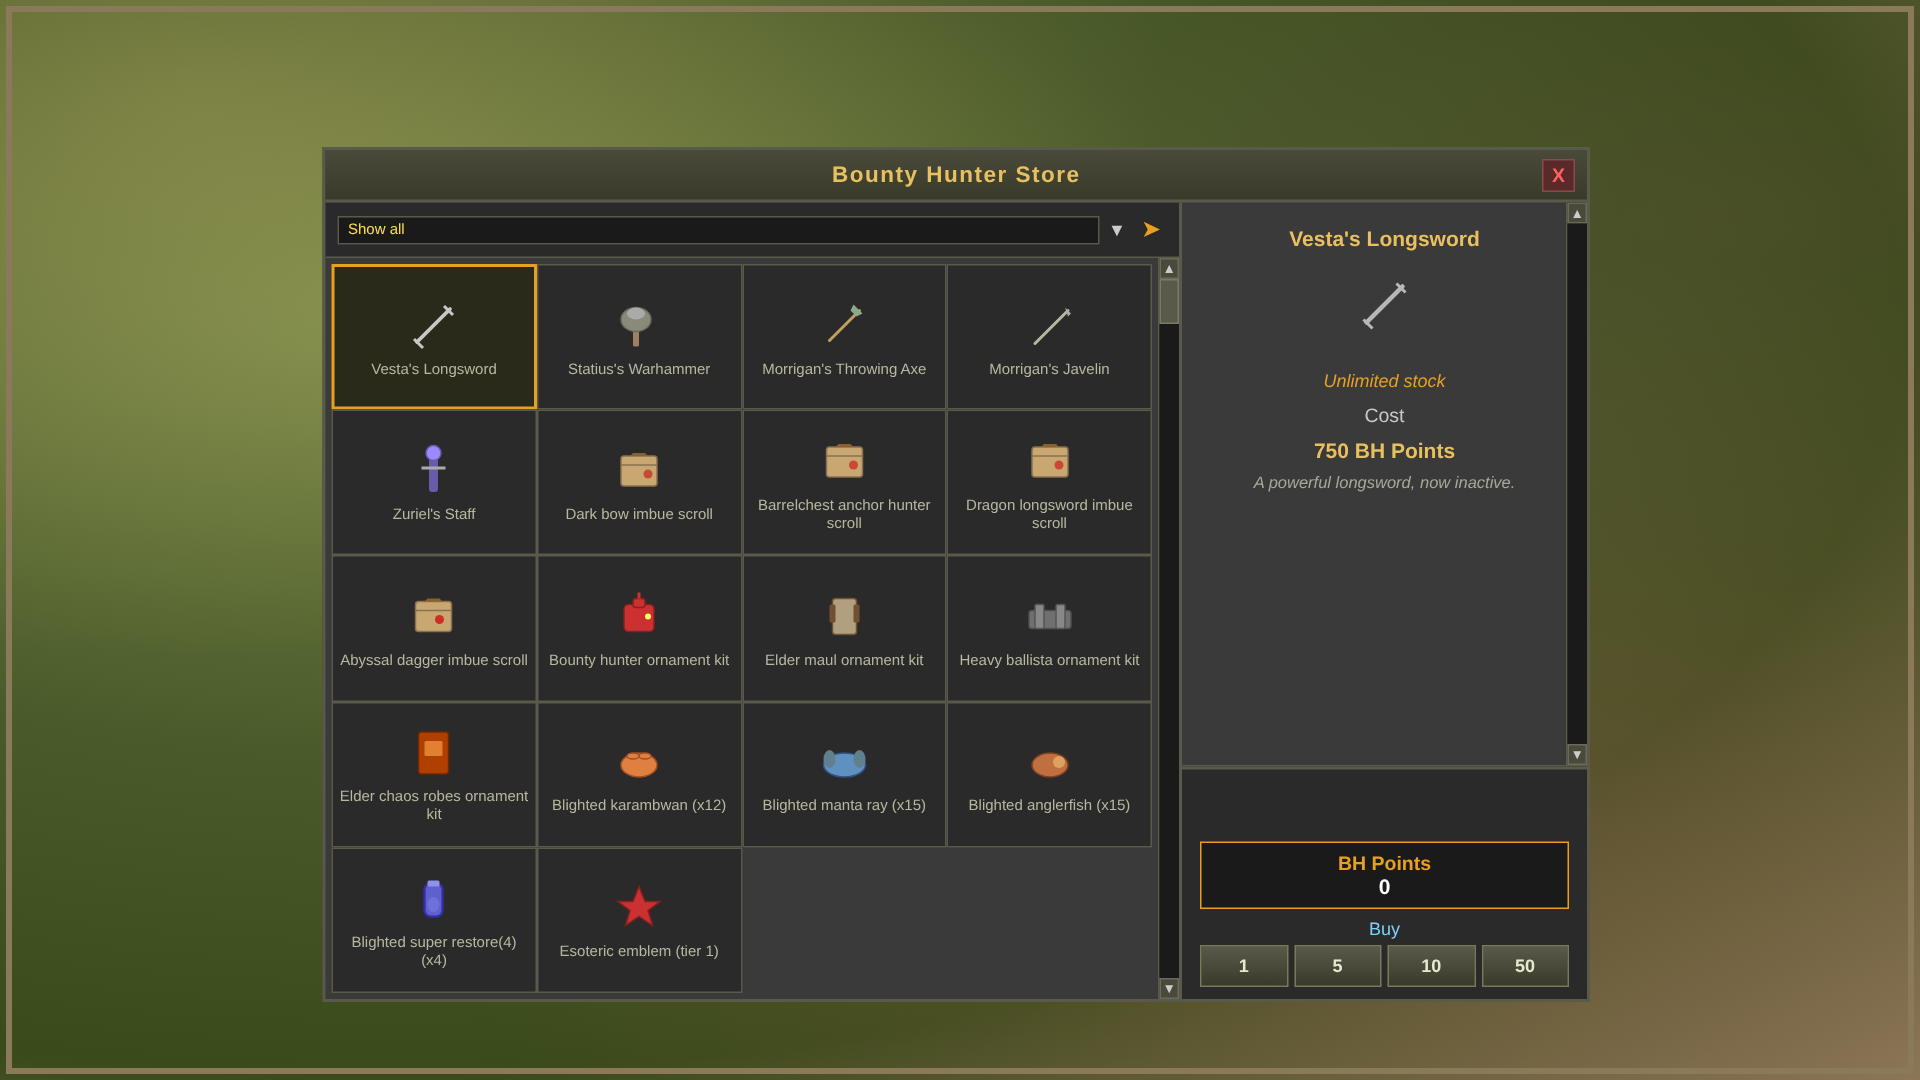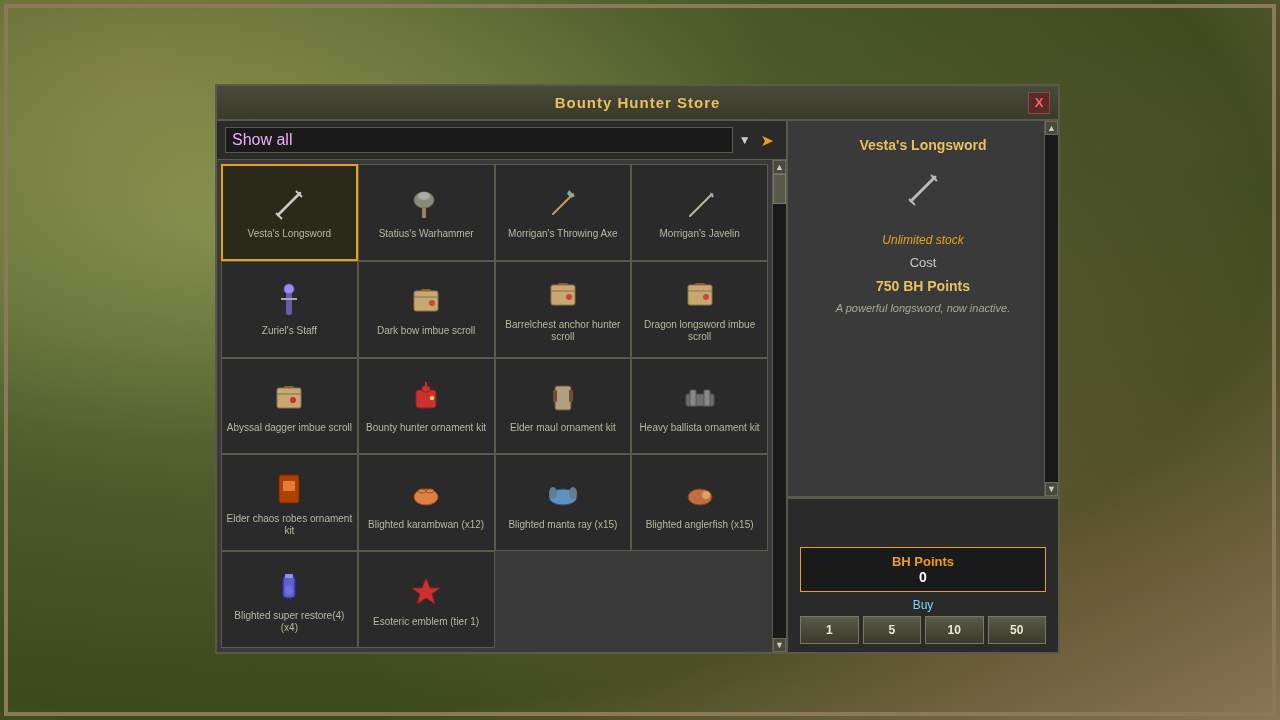--- a/index.html
+++ b/index.html
@@ -32,21 +32,21 @@
     .border-frame {
       position: absolute;
       inset: 4px;
       border: 4px solid #8a7a5a;
       pointer-events: none;
     }
 
     .store-window {
       position: absolute;
       left: 215px;
-      top: 84px;
+      top: 98px;
       width: 845px;
       height: 570px;
       background: #3a3a3a;
       border: 2px solid #5a5a4a;
       display: flex;
       flex-direction: column;
     }
 
     .title-bar {
       background: linear-gradient(180deg, #4a4a3a 0%, #3a3a2a 100%);
@@ -102,23 +102,23 @@
       border-bottom: 1px solid #5a5a4a;
       display: flex;
       align-items: center;
       gap: 6px;
     }
 
     .search-input {
       flex: 1;
       background: #1a1a1a;
       border: 1px solid #5a5a4a;
-      color: #f0abfc;
+      color: #fde047;
       padding: 3px 6px;
-      font-size: 16px;
+      font-size: 10px;
       outline: none;
     }
 
     .search-arrow {
       color: #ccc;
       font-size: 12px;
       cursor: pointer;
     }
 
     .nav-arrow {

